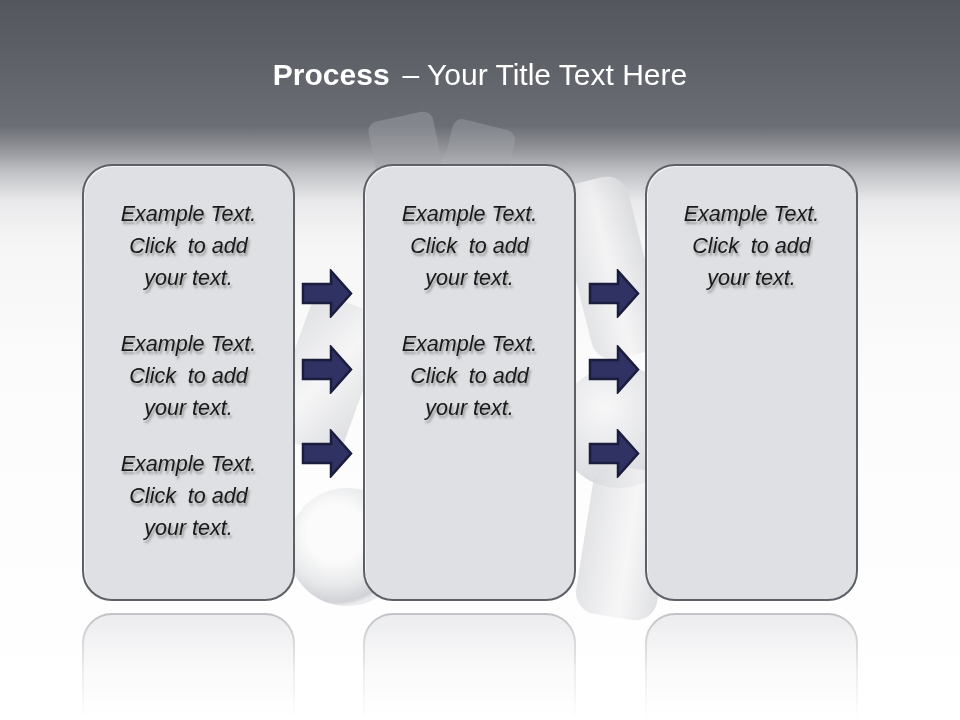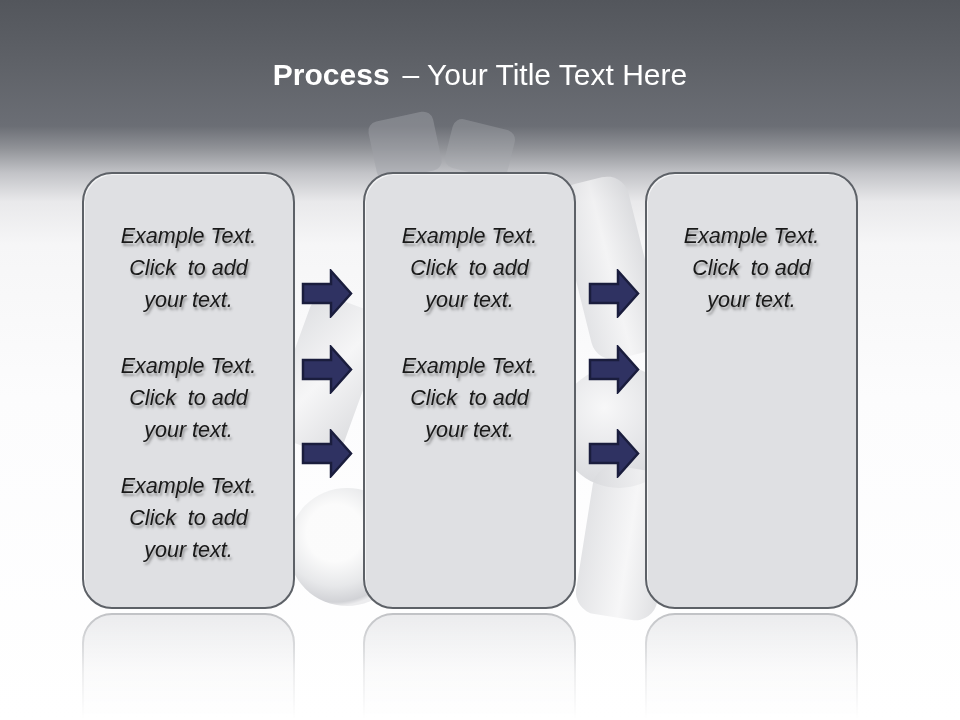--- a/index.html
+++ b/index.html
@@ -23,24 +23,24 @@
     background:radial-gradient(circle at 38% 34%, #f7f7f8, #dedfe2 58%, #cdced2 95%); opacity:.95;}
   .pipe-r2{left:584px; top:468px; width:82px; height:150px; background:linear-gradient(90deg,#dadbde,#f4f4f5 55%,#d6d7da); opacity:.75; border-radius:22px; transform:rotate(9deg);}
 
   .slide-title{
     position:absolute; top:54px; left:0; width:100%; z-index:5;
     text-align:center; color:#ffffff; font-size:30px; line-height:42px;
   }
   .slide-title .tbold{font-weight:700; margin-right:13px;}
 
   .panel{
-    position:absolute; top:172px; width:213px; height:437px; z-index:3;
+    position:absolute; top:164px; width:213px; height:437px; z-index:3;
     box-sizing:border-box; background:#dfe0e3;
     border:2.5px solid #5d6167; border-radius:30px;
-    padding-top:46px;
+    padding-top:32px;
     box-shadow:inset 1px 1px 0 rgba(255,255,255,.65);
   }
   .panel-1{left:82px;} .panel-2{left:363px;} .panel-3{left:645px;}
 
   .tblock{
     height:96px; text-align:center; cursor:pointer;
     font-style:italic; font-size:21.5px; line-height:32px; color:#191919;
     white-space:pre-wrap;
     text-shadow:1.5px 2.5px 2.5px rgba(40,40,40,.42);
   }

